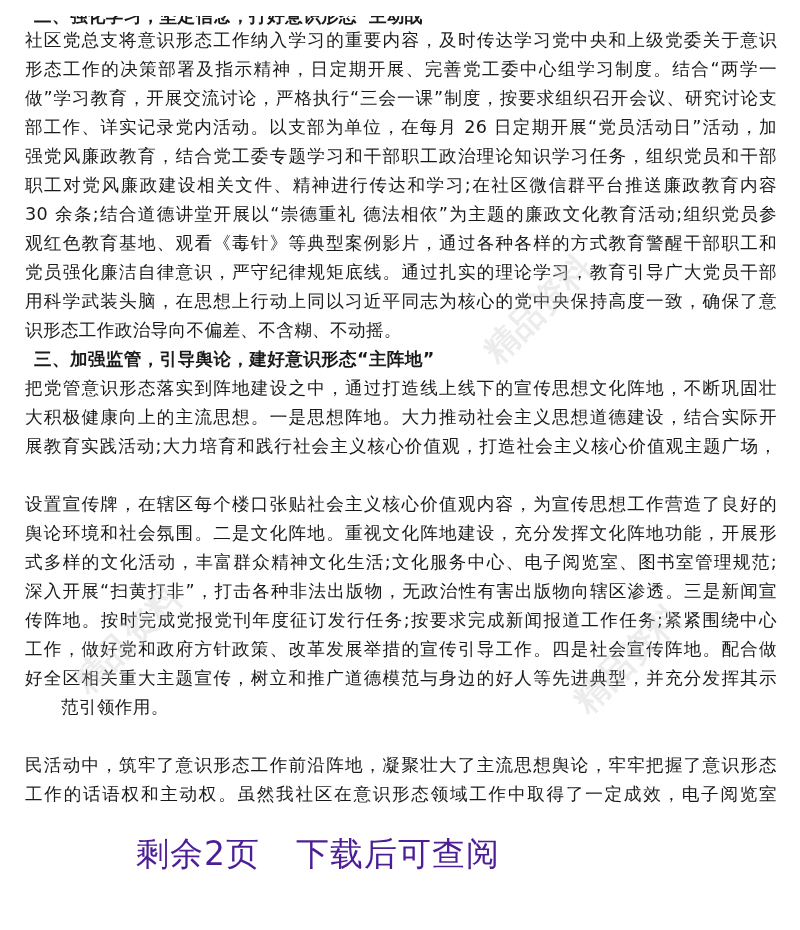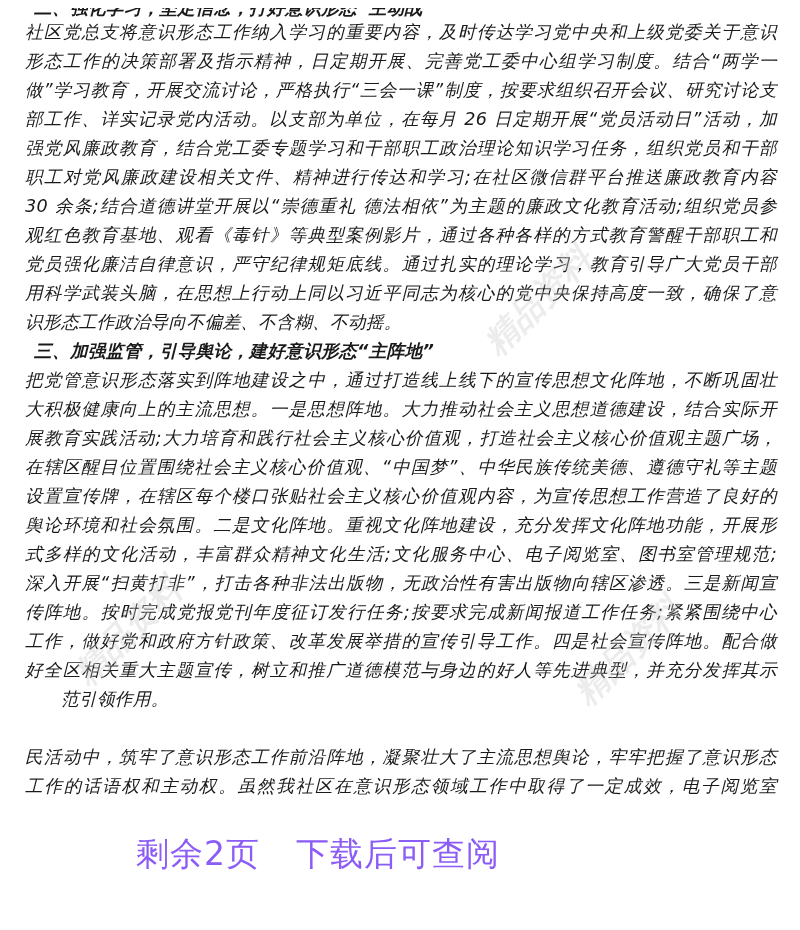--- a/index.html
+++ b/index.html
@@ -1,26 +1,26 @@
 <!DOCTYPE html>
 <html><head>
 <meta charset="utf-8">
 <style>
   html, body { margin: 0; padding: 0; background: #ffffff; }
   body { width: 800px; height: 930px; position: relative; overflow: hidden;
          font-family: "DejaVu Sans", "Liberation Sans", sans-serif; color: #1a1a1a; }
-  .page { position: absolute; left: 0; top: 8px; width: 800px; height: 800px; overflow: hidden; font-style: italic; }
+  .page { position: absolute; left: 0; top: 16px; width: 800px; height: 800px; overflow: hidden; }
   .line { position: absolute; left: 25px; width: 752px; height: 29px; font-size: 17.6px;
           line-height: 29px; white-space: nowrap; letter-spacing: 0.35px; }
   .line.justify { text-align: justify; text-align-last: justify; }
   .line.heading { font-weight: bold; left: 34px; width: 740px; }
   .watermark { position: absolute; color: rgba(200,200,200,0.35); font-size: 34px;
                transform: rotate(-45deg); white-space: nowrap; pointer-events: none; font-weight: bold; }
   .more { position: absolute; top: 832px; left: 0; width: 636px; text-align: center;
-          font-size: 33px; color: #8b5cf6; letter-spacing: 1px; }
+          font-size: 33px; color: #4c1d95; letter-spacing: 1px; }
   .more span + span { margin-left: 36px; }
 </style>
 </head>
 <body>
 
 <div class="page">
   <div class="line heading" style="top:-14px;">二、强化学习，坚定信念，打好意识形态“主动战”</div>
   <div class="line justify" style="top:10px;">社区党总支将意识形态工作纳入学习的重要内容，及时传达学习党中央和上级党委关于意识</div>
   <div class="line justify" style="top:39px;">形态工作的决策部署及指示精神，日定期开展、完善党工委中心组学习制度。结合“两学一</div>
   <div class="line justify" style="top:68px;">做”学习教育，开展交流讨论，严格执行“三会一课”制度，按要求组织召开会议、研究讨论支</div>
@@ -29,21 +29,20 @@
   <div class="line justify" style="top:155px;">职工对党风廉政建设相关文件、精神进行传达和学习;在社区微信群平台推送廉政教育内容</div>
   <div class="line justify" style="top:184px;">30 余条;结合道德讲堂开展以“崇德重礼 德法相依”为主题的廉政文化教育活动;组织党员参</div>
   <div class="line justify" style="top:213px;">观红色教育基地、观看《毒针》等典型案例影片，通过各种各样的方式教育警醒干部职工和</div>
   <div class="line justify" style="top:242px;">党员强化廉洁自律意识，严守纪律规矩底线。通过扎实的理论学习，教育引导广大党员干部</div>
   <div class="line justify" style="top:271px;">用科学武装头脑，在思想上行动上同以习近平同志为核心的党中央保持高度一致，确保了意</div>
   <div class="line" style="top:300px;">识形态工作政治导向不偏差、不含糊、不动摇。</div>
   <div class="line heading" style="top:329px;">三、加强监管，引导舆论，建好意识形态“主阵地”</div>
   <div class="line justify" style="top:358px;">把党管意识形态落实到阵地建设之中，通过打造线上线下的宣传思想文化阵地，不断巩固壮</div>
   <div class="line justify" style="top:387px;">大积极健康向上的主流思想。一是思想阵地。大力推动社会主义思想道德建设，结合实际开</div>
   <div class="line justify" style="top:416px;">展教育实践活动;大力培育和践行社会主义核心价值观，打造社会主义核心价值观主题广场，</div>
-  <div class="line justify" style="top:445px;">在辖区醒目位置围绕社会主义核心价值观、“中国梦”、中华民族传统美德、遵德守礼等主题</div>
   <div class="line justify" style="top:474px;">设置宣传牌，在辖区每个楼口张贴社会主义核心价值观内容，为宣传思想工作营造了良好的</div>
   <div class="line justify" style="top:503px;">舆论环境和社会氛围。二是文化阵地。重视文化阵地建设，充分发挥文化阵地功能，开展形</div>
   <div class="line justify" style="top:532px;">式多样的文化活动，丰富群众精神文化生活;文化服务中心、电子阅览室、图书室管理规范;</div>
   <div class="line justify" style="top:561px;">深入开展“扫黄打非”，打击各种非法出版物，无政治性有害出版物向辖区渗透。三是新闻宣</div>
   <div class="line justify" style="top:590px;">传阵地。按时完成党报党刊年度征订发行任务;按要求完成新闻报道工作任务;紧紧围绕中心</div>
   <div class="line justify" style="top:619px;">工作，做好党和政府方针政策、改革发展举措的宣传引导工作。四是社会宣传阵地。配合做</div>
   <div class="line justify" style="top:648px;">好全区相关重大主题宣传，树立和推广道德模范与身边的好人等先进典型，并充分发挥其示</div>
   <div class="line" style="top:677px;margin-left:36px;">范引领作用。</div>
   <div class="line justify" style="top:735px;">民活动中，筑牢了意识形态工作前沿阵地，凝聚壮大了主流思想舆论，牢牢把握了意识形态</div>
   <div class="line justify" style="top:764px;">工作的话语权和主动权。虽然我社区在意识形态领域工作中取得了一定成效，电子阅览室</div>

